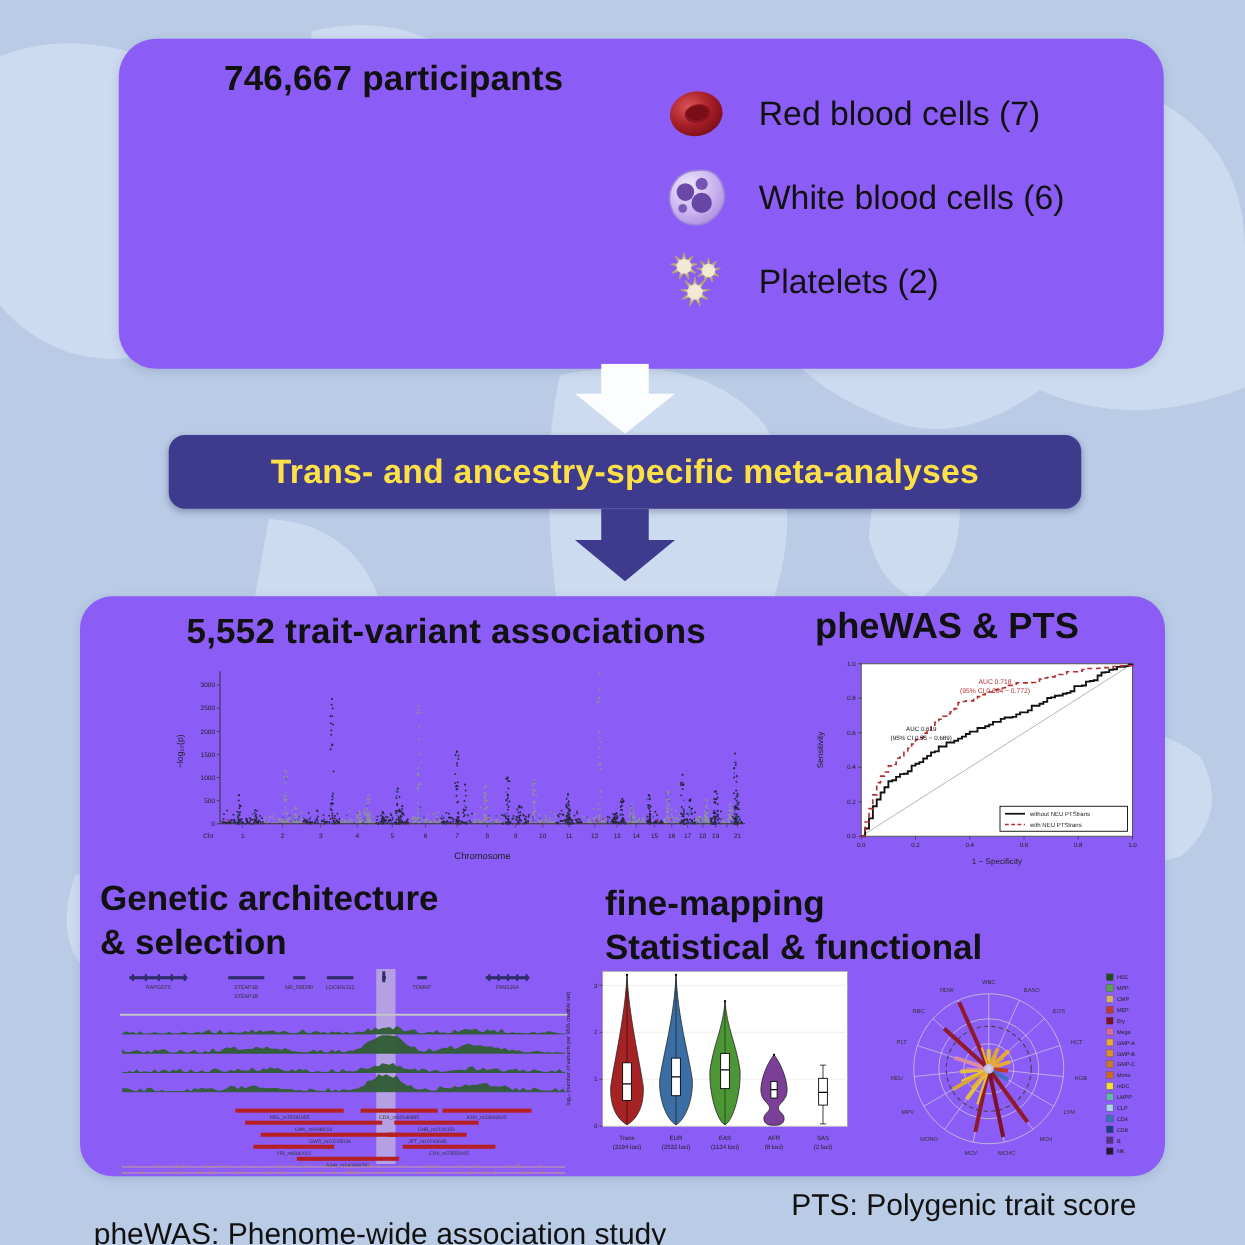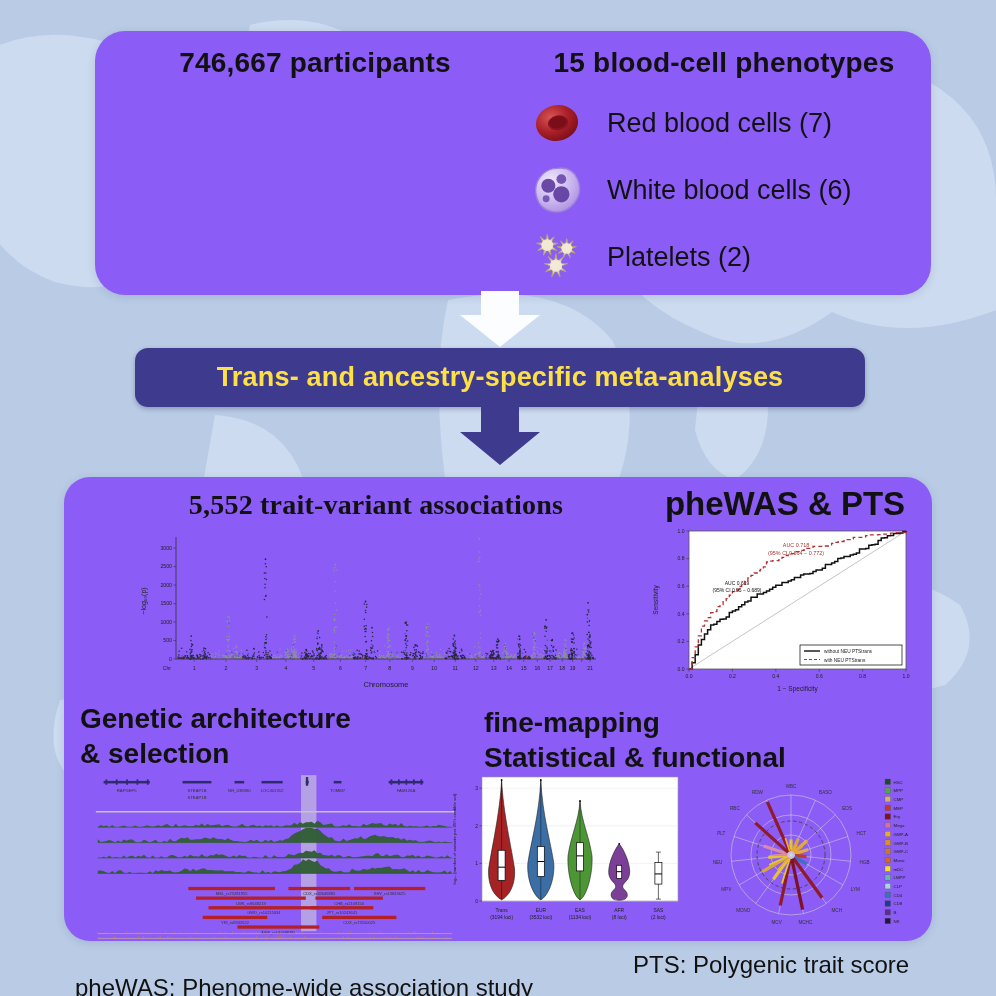--- a/index.html
+++ b/index.html
@@ -2,21 +2,21 @@
 <html><head>
 <meta charset="utf-8">
 <style>
   html,body{margin:0;padding:0;background:#b9cbe5;}
   .canvas{position:relative;width:996px;height:996px;overflow:hidden;background:#b9cbe5;
           font-family:"Liberation Sans",sans-serif;color:#111;}
   .map{position:absolute;left:0;top:0;}
   .panel{position:absolute;background:#8b5cf6;border-radius:30px;box-shadow:0 2px 8px rgba(50,70,110,.15);}
   .abs{position:absolute;}
   .h1{font-weight:bold;font-size:28px;text-align:center;letter-spacing:.2px;}
-  .h1b{font-weight:bold;font-size:33px;text-align:center;}
+  .h1b{font-weight:bold;font-size:29px;text-align:left;}
   .plist{font-size:27px;line-height:39px;margin-top:6px;}
   .phrow{display:flex;align-items:center;gap:24px;margin-top:11px;height:56px;}
   .phrow .lbl{font-size:27px;white-space:nowrap;}
   .banner{position:absolute;display:flex;align-items:center;justify-content:center;
           border-radius:13px;color:#fde047;font-weight:bold;font-size:27px;letter-spacing:.2px;
           box-shadow:0 2px 5px rgba(30,30,80,.3);}
   .twoline{font-weight:bold;font-size:28px;line-height:35px;text-align:left;}
   .footer{font-size:24px;color:#111;white-space:nowrap;}
   svg{display:block;}
 </style>
@@ -38,21 +38,20 @@
       <path d="M835,590 Q905,565 960,605 Q985,650 945,685 Q880,705 840,675 Q820,630 835,590 Z"></path>
       <path d="M60,700 Q120,690 140,730 Q130,780 80,785 Q40,760 60,700 Z"></path>
     </g>
   </svg>
 
   <div class="panel" style="left:95px;top:31px;width:836px;height:264px;">
     <div class="abs" style="left:18px;top:16px;width:404px;">
       <div class="h1">746,667 participants</div>
     </div>
     <div class="abs" style="left:436px;top:16px;width:386px;">
-      <div class="h1">15 blood-cell phenotypes</div>
       <div class="phrow" style="margin-top:16px;">
         <svg width="52" height="52" viewBox="0 0 48 48">
           <defs>
             <radialGradient id="rbcg" cx="38%" cy="32%" r="75%">
               <stop offset="0" stop-color="#d95555"></stop>
                 <stop offset="0.55" stop-color="#a81f28"></stop>
                 <stop offset="1" stop-color="#770d16"></stop>
             </radialGradient>
           </defs>
           <ellipse cx="24" cy="24" rx="19.5" ry="16.5" fill="url(#rbcg)" transform="rotate(-10 24 24)"></ellipse>
@@ -98,21 +97,21 @@
 
   <div class="banner" style="left:135px;top:348px;width:730px;height:59px;background:#3e3b8e;">
     <span>Trans- and ancestry-specific meta-analyses</span>
   </div>
 
   <svg class="abs" style="left:452px;top:407px;" width="96" height="60" viewBox="0 0 96 60">
     <polygon points="29,0 67,0 67,25 88,25 48,58 8,25 29,25" fill="#3e3b8e"></polygon>
   </svg>
 
   <div class="panel" style="left:64px;top:477px;width:868px;height:464px;border-radius:26px;">
-    <div class="abs h1" style="left:32px;top:12px;width:560px;font-family:Liberation Serif, serif;">5,552 trait-variant associations</div>
+    <div class="abs h1" style="left:13px;top:12px;width:560px;">5,552 trait-variant associations</div>
     <div class="abs h1b" style="left:588px;top:8px;width:266px;">pheWAS &amp; PTS</div>
 
     <svg id="manhattan" class="abs" style="left:70px;top:52px;" width="470" height="168" viewBox="0 0 470 168">
         <circle cx="63.5" cy="127.9" r="0.75" fill="#26263c"></circle>
         <circle cx="65.8" cy="125.5" r="0.75" fill="#26263c"></circle>
         <circle cx="52.9" cy="128.8" r="0.75" fill="#26263c"></circle>
         <circle cx="59.3" cy="126.4" r="0.75" fill="#26263c"></circle>
         <circle cx="68.2" cy="126.9" r="0.75" fill="#26263c"></circle>
         <circle cx="60.3" cy="129.0" r="0.75" fill="#26263c"></circle>
         <circle cx="44.1" cy="128.1" r="0.75" fill="#26263c"></circle>

